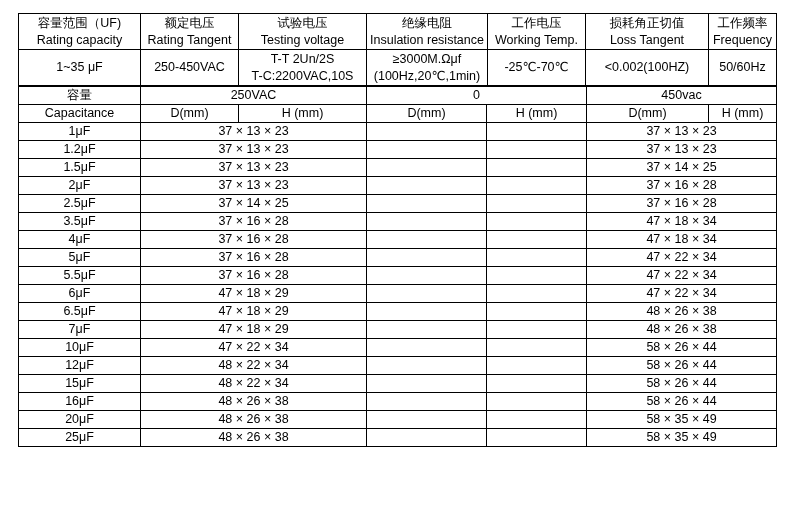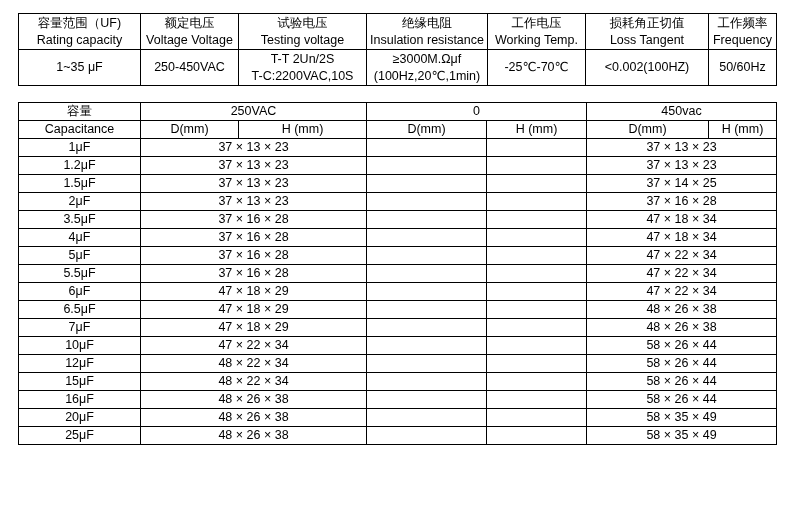--- a/index.html
+++ b/index.html
@@ -4,21 +4,21 @@
 <style>
   html, body { margin: 0; padding: 0; background: #ffffff; }
   body { width: 794px; height: 530px; position: relative; overflow: hidden;
          font-family: "Liberation Sans", "DejaVu Sans", sans-serif; color: #000; }
   table { border-collapse: collapse; position: absolute; table-layout: fixed; }
   td { border: 1px solid #000; text-align: center; vertical-align: middle; padding: 0;
        font-size: 12.5px; line-height: 17px; white-space: nowrap; overflow: hidden; }
   #spec-table { left: 18px; top: 13px; padding-left: 28px; }
   #spec-table tr.hdr td { height: 35px; }
   #spec-table tr.val td { height: 35px; }
-  #dim-table { left: 18px; top: 102px; }
+  #dim-table { left: 18px; top: 86px; }
   #dim-table td { height: 17px; }
 </style>
 </head>
 <body>
 
 <table id="spec-table">
   <colgroup>
     <col style="width:122px">
       <col style="width:98px">
       <col style="width:128px">
@@ -28,21 +28,21 @@
       <col style="width:68px">
   </colgroup>
   <tbody>
       <tr class="hdr">
     <td>
           <div>容量范围（UF)</div>
           <div>Rating capacity</div>
         </td>
     <td>
           <div>额定电压</div>
-          <div>Voltage Voltage</div>
+          <div>Rating Tangent</div>
         </td>
     <td>
           <div>试验电压</div>
           <div>Testing voltage</div>
         </td>
     <td>
           <div>绝缘电阻</div>
           <div>Insulation resistance</div>
         </td>
     <td>
@@ -134,20 +134,27 @@
         <td colspan="2">37 × 14 × 25</td>
       </tr>
       <tr>
         <td>2μF</td>
         <td colspan="2">37 × 13 × 23</td>
         <td></td>
         <td></td>
         <td colspan="2">37 × 16 × 28</td>
       </tr>
       <tr>
+        <td>2.5μF</td>
+        <td colspan="2">37 × 14 × 25</td>
+        <td></td>
+        <td></td>
+        <td colspan="2">37 × 16 × 28</td>
+      </tr>
+      <tr>
         <td>3.5μF</td>
         <td colspan="2">37 × 16 × 28</td>
         <td></td>
         <td></td>
         <td colspan="2">47 × 18 × 34</td>
       </tr>
       <tr>
         <td>4μF</td>
         <td colspan="2">37 × 16 × 28</td>
         <td></td>

